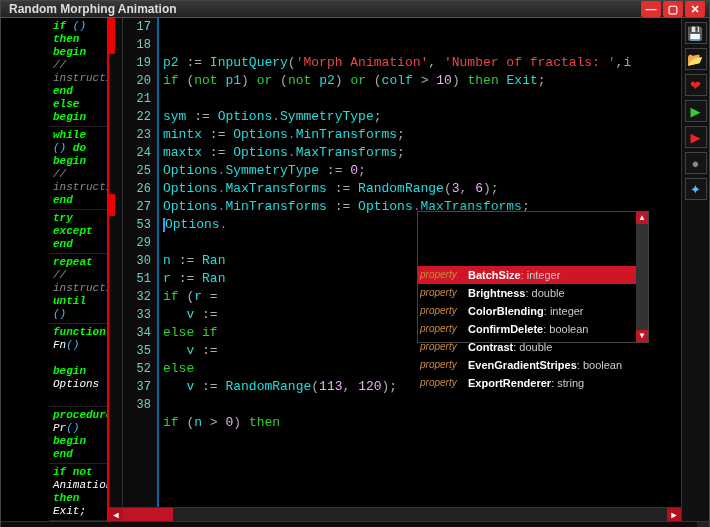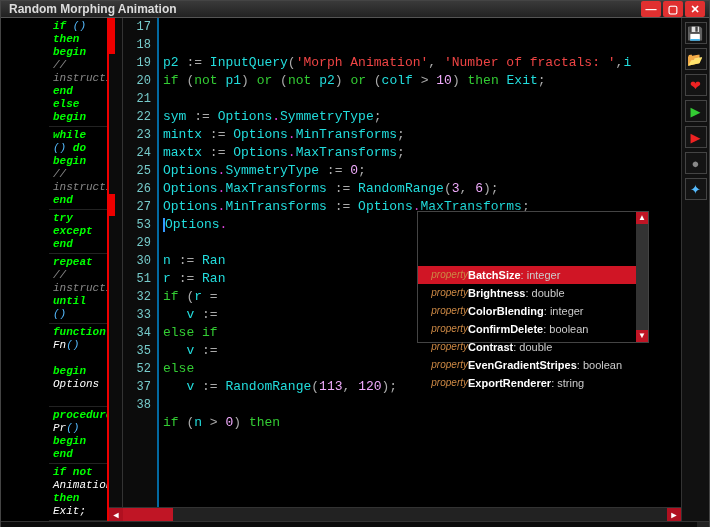--- a/index.html
+++ b/index.html
@@ -26,21 +26,21 @@
 .code .cl { height: 18px; }
 .tk-cyan { color: #2dd; }
 .tk-gray { color: #aaa; }
 .tk-red { color: #e44; }
 .tk-grn { color: #3c3; }
 .tk-or { color: #f0abfc; }
 .tk-mag { color: #d4d; }
 .autocomplete { position: absolute; left: 258px; top: 193px; width: 232px; max-height: 132px; background: #000; border: 1px solid #444; z-index: 10; font-family: Tahoma, sans-serif; font-size: 11px; box-shadow: 0 2px 8px rgba(0,0,0,.7); }
 .autocomplete .row { display: flex; align-items: center; height: 18px; padding: 0 2px; cursor: pointer; }
 .autocomplete .row.sel { background: #d01525; }
-.ac-kind { color: #c84; width: 48px; font-style: italic; font-size: 10px; text-align: right; }
+.ac-kind { color: #c84; width: 48px; font-style: italic; font-size: 10px; }
 .ac-name { color: #fff; font-weight: bold; }
 .ac-type { color: #ccc; }
 .ac-scroll { position: absolute; right: 0; top: 0; bottom: 0; width: 12px; background: #333; display: flex; flex-direction: column; justify-content: space-between; }
 .ac-arrowbtn { height: 12px; background: #c01525; display: flex; align-items: center; justify-content: center; color: #fff; font-size: 8px; }
 .hscroll { height: 14px; background: #1a1a1a; border-top: 1px solid #333; display: flex; align-items: center; }
 .hsc-btn { width: 14px; height: 14px; background: #b01020; color: #fff; font-size: 9px; display: flex; align-items: center; justify-content: center; }
 .hsc-track { flex: 1; height: 14px; background: #222; position: relative; }
 .hsc-thumb { position: absolute; left: 0; top: 0; height: 14px; width: 50px; background: #c01525; }
 .toolbar-right { width: 28px; background: #111; border-left: 1px solid #333; display: flex; flex-direction: column; align-items: center; padding-top: 4px; gap: 4px; }
 .tb-btn { width: 22px; height: 22px; border: 1px solid #444; display: flex; align-items: center; justify-content: center; font-size: 13px; cursor: pointer; background: #141414; }

